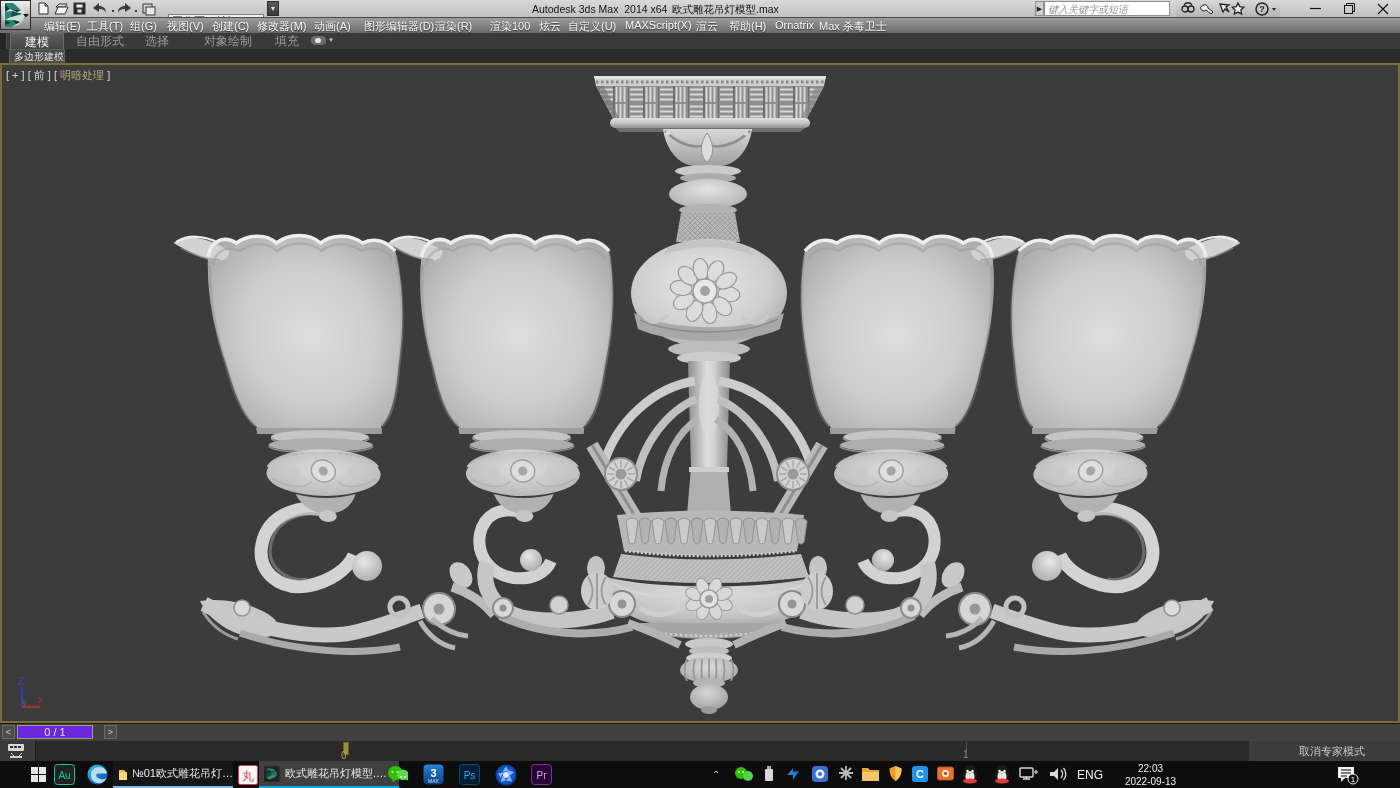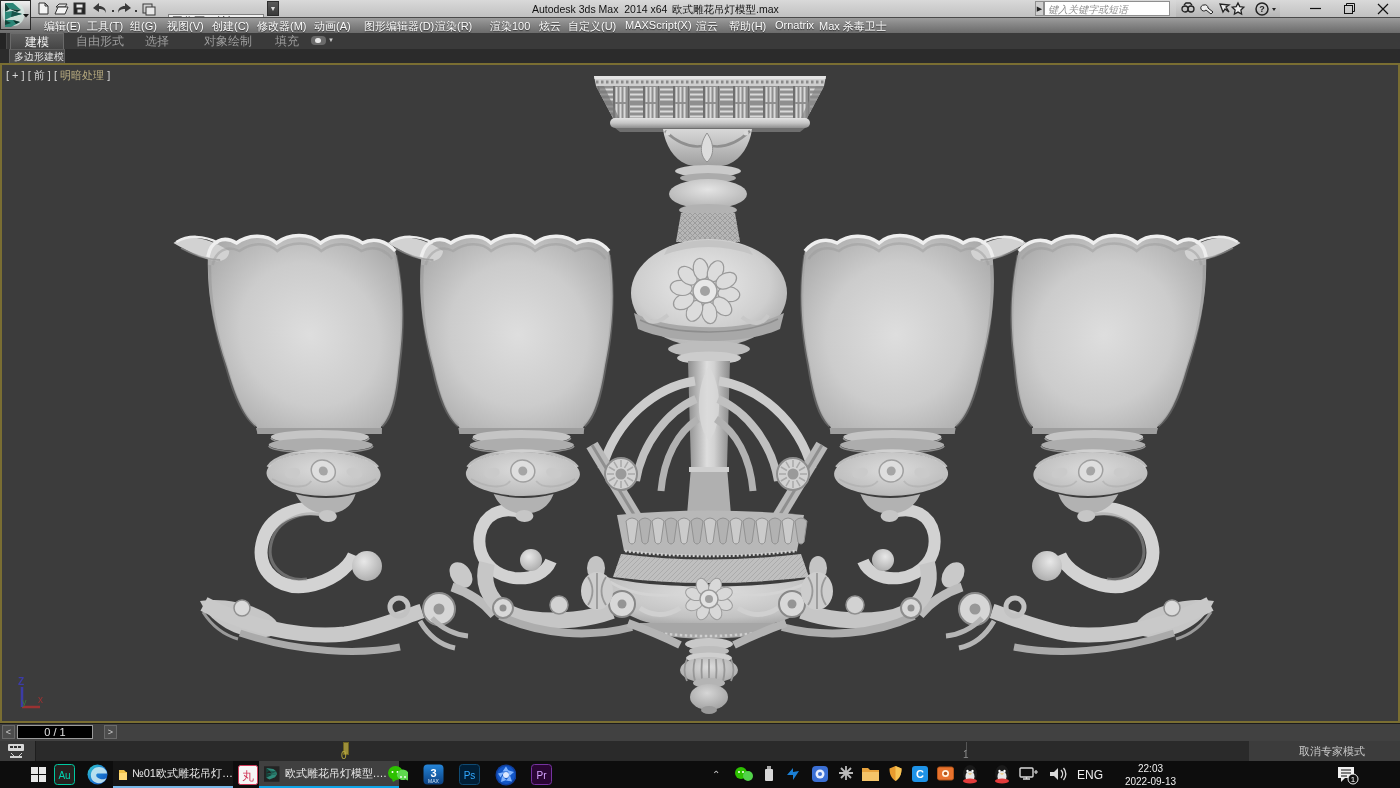--- a/index.html
+++ b/index.html
@@ -21,21 +21,21 @@
 #grip{position:absolute;left:0;top:33px;width:7px;height:30px;background:#242424;border-right:1px solid #4a4a4a}
 .rtab{position:absolute;top:0;height:16px;font-size:12px;line-height:16px;text-align:center}
 #polyrow{position:absolute;left:0;top:49px;width:1400px;height:14px;background:#2b2b2b}
 #polytab{position:absolute;left:9px;top:49px;width:56px;height:14px;background:#4a4a4a;color:#e2e2e2;font-size:10px;line-height:14px;text-align:right;border:1px solid #5e5e5e;border-bottom:none}
 
 #viewport{position:absolute;left:0;top:63px;width:1400px;height:660px;background:#3c3c3c;border:2px solid #7a6e32}
 #vplabel{position:absolute;left:4px;top:3px;font-size:11px;color:#d8d8d8;letter-spacing:0px}
 
 #timerow{position:absolute;left:0;top:723px;width:1400px;height:18px;background:#414141;border-top:1px solid #1c1c1c}
 #tsL{position:absolute;left:2px;top:725px;width:13px;height:14px;background:#4c4c4c;border:1px solid #6a6a6a;color:#ccc;font-size:9px;text-align:center;line-height:13px}
-#tshandle{position:absolute;left:17px;top:725px;width:76px;height:14px;background:#000000;border:1px solid #9a9a9a;color:#e0e0e0;font-size:11px;text-align:center;line-height:13px}
+#tshandle{position:absolute;left:17px;top:725px;width:76px;height:14px;background:#6d28d9;border:1px solid #9a9a9a;color:#e0e0e0;font-size:11px;text-align:center;line-height:13px}
 #tsR{position:absolute;left:104px;top:725px;width:13px;height:14px;background:#4c4c4c;border:1px solid #6a6a6a;color:#ccc;font-size:9px;text-align:center;line-height:13px}
 
 #trackrow{position:absolute;left:0;top:741px;width:1400px;height:20px;background:#2a2a2a}
 #kbico{position:absolute;left:0;top:0;width:36px;height:20px;background:#3a3a3a;border-right:1px solid #1e1e1e}
 #marker0{position:absolute;left:343px;top:1px;width:6px;height:13px;background:#9d8f3a;border:1px solid #6d6320}
 #m0label{position:absolute;left:341px;top:9px;color:#b7a93f;font-size:10px}
 #m1tick{position:absolute;left:966px;top:1px;width:1px;height:9px;background:#555}
 #m1label{position:absolute;left:963px;top:8px;color:#909090;font-size:10px}
 #expertbtn{position:absolute;left:1249px;top:0;width:166px;height:20px;background:#3c3c3c;color:#c9c9c9;font-size:11px;text-align:center;line-height:20px}
 

